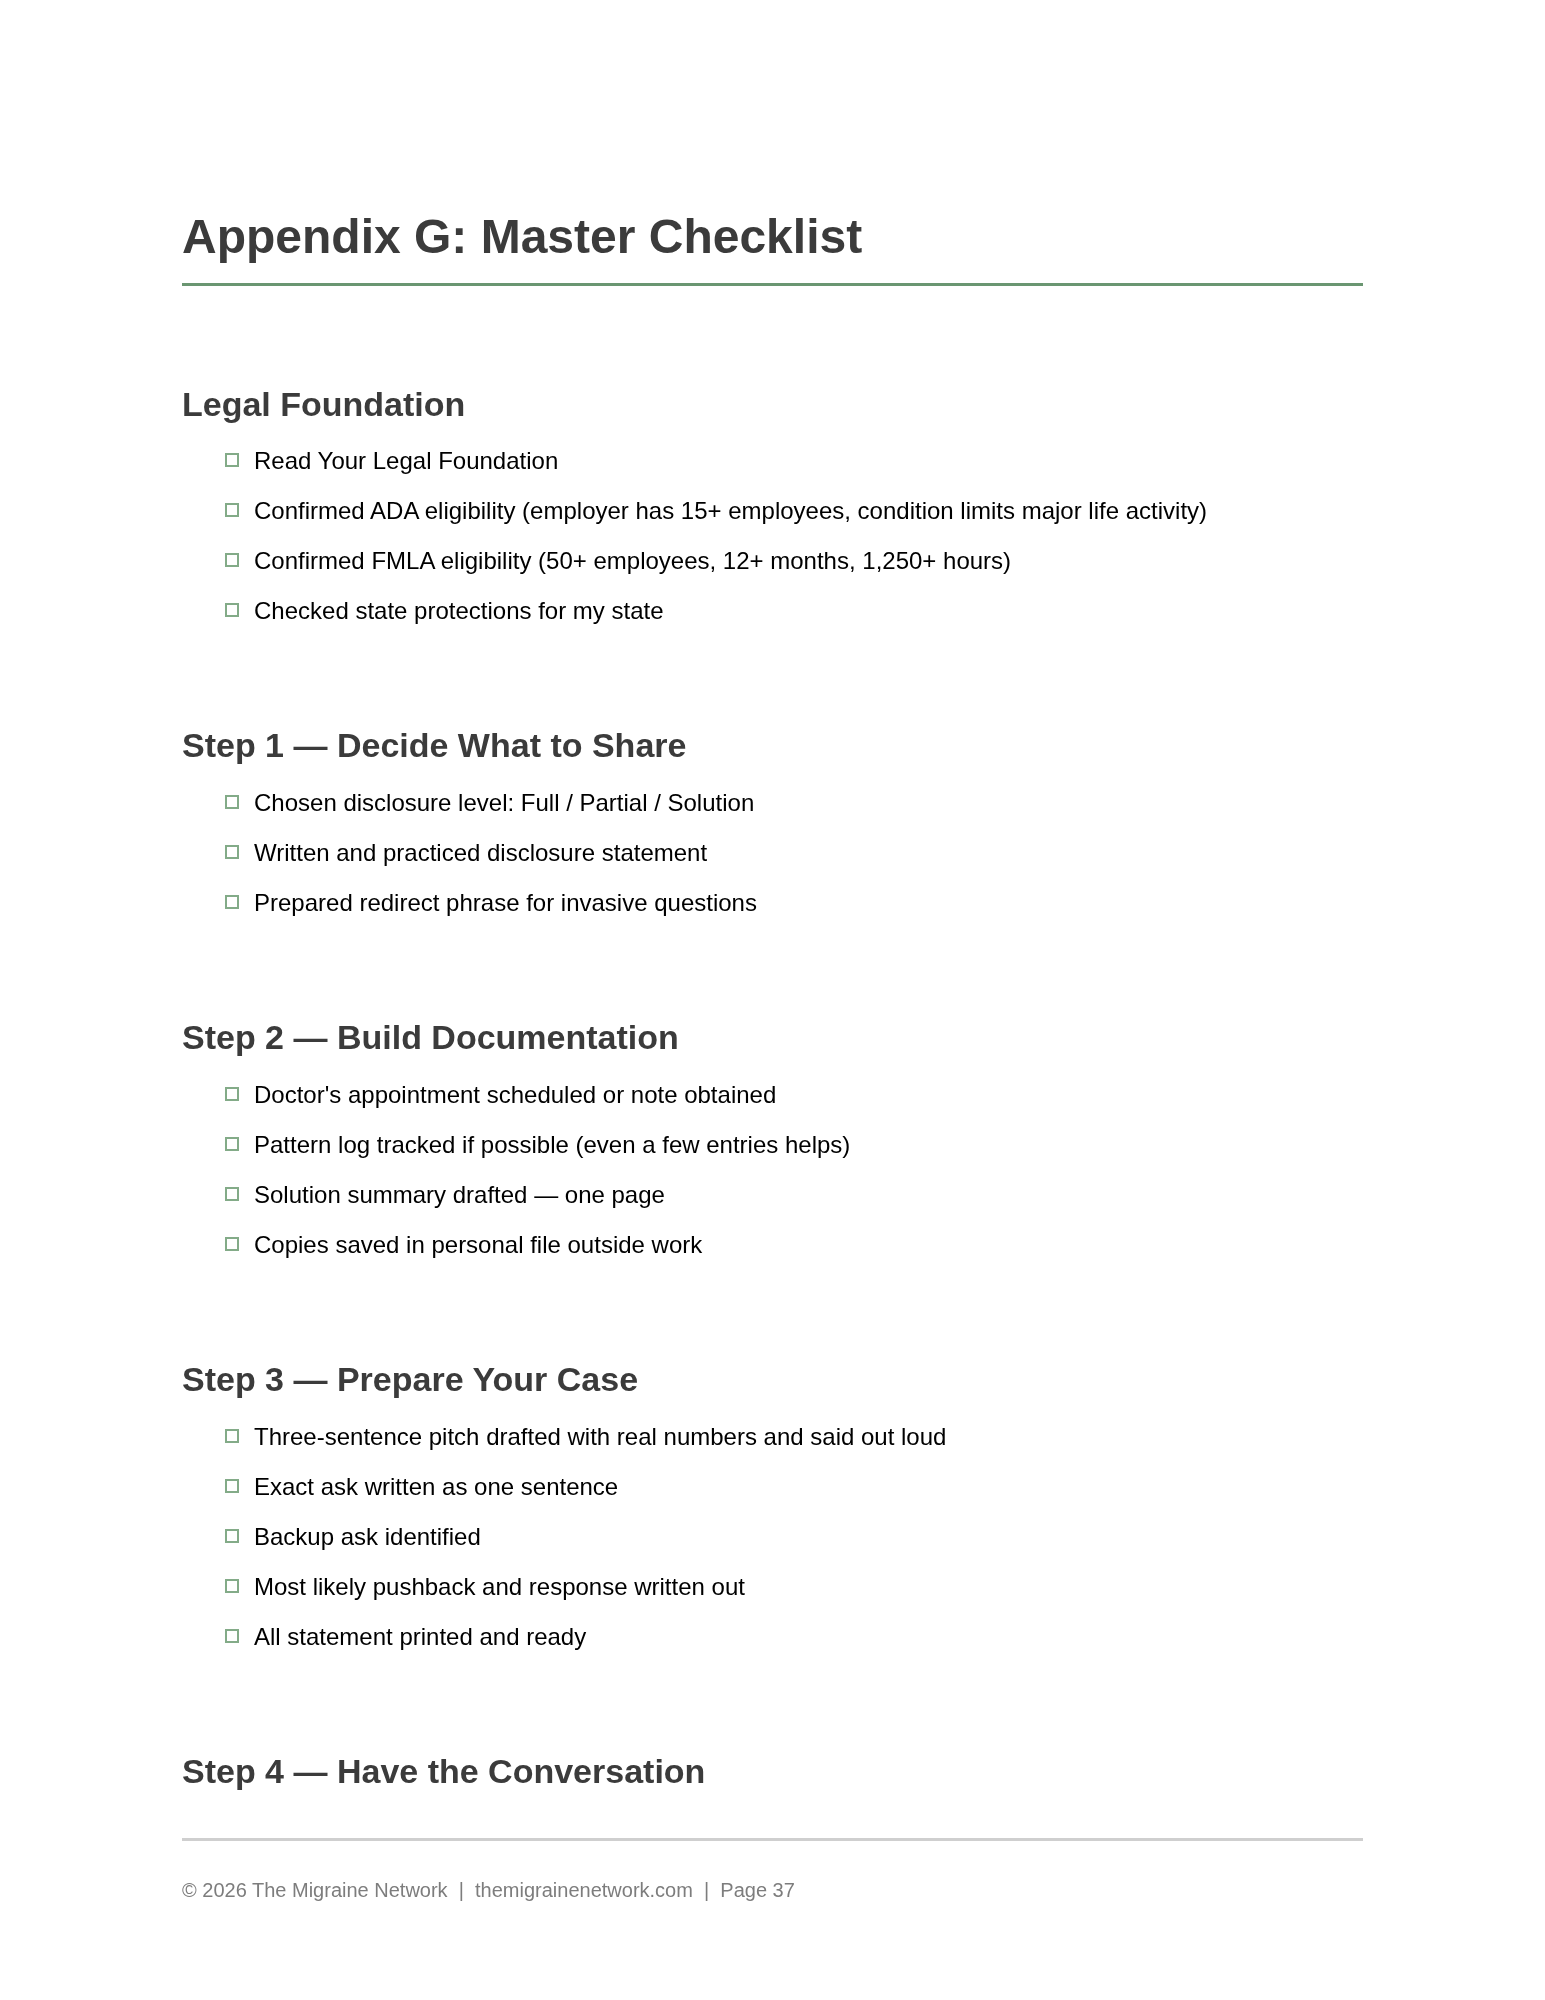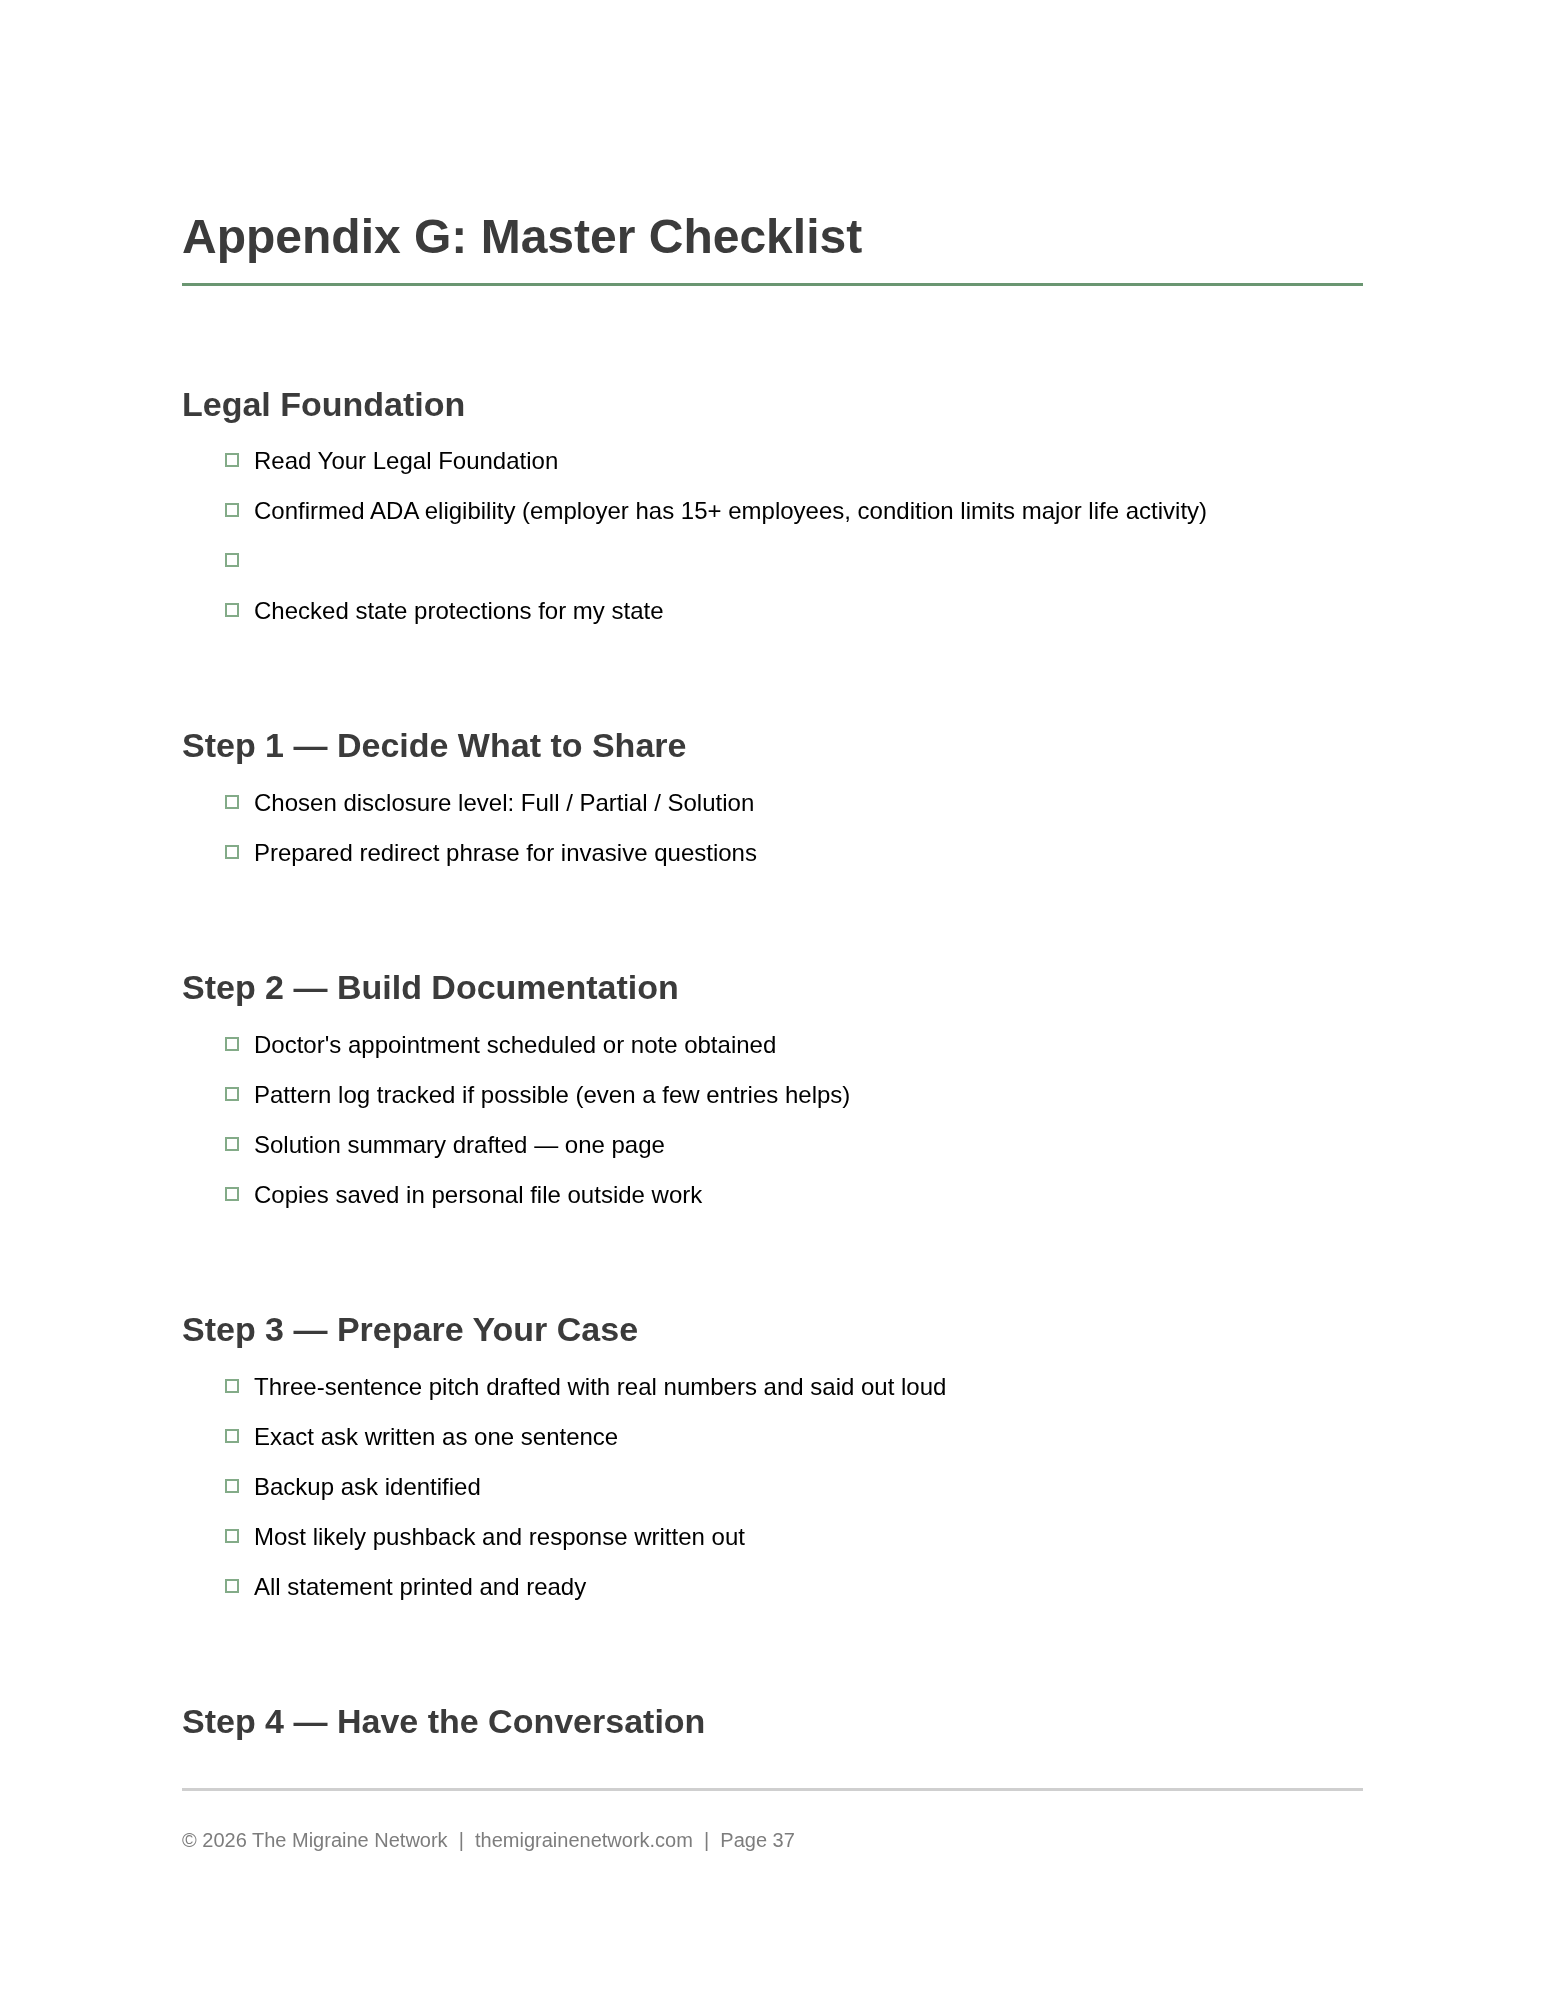--- a/index.html
+++ b/index.html
@@ -75,27 +75,28 @@
 
 <div class="page">
 
   <h1 class="doc-title">Appendix G: Master Checklist</h1>
   <div class="title-rule"></div>
 
   <section>
     <h2 class="section-heading">Legal Foundation</h2>
     <div class="item"><span class="checkbox"></span><span>Read Your Legal Foundation</span></div>
     <div class="item"><span class="checkbox"></span><span>Confirmed ADA eligibility (employer has 15+ employees, condition limits major life activity)</span></div>
-    <div class="item"><span class="checkbox"></span></div>
+    <div class="item"><span class="checkbox"></span><span>Confirmed FMLA eligibility (50+ employees, 12+ months, 1,250+ hours)</span></div>
     <div class="item"><span class="checkbox"></span><span>Checked state protections for my state</span></div>
   </section>
 
   <section>
     <h2 class="section-heading">Step 1 — Decide What to Share</h2>
     <div class="item"><span class="checkbox"></span><span>Chosen disclosure level: Full / Partial / Solution</span></div>
+    <div class="item"><span class="checkbox"></span><span>Written and practiced disclosure statement</span></div>
     <div class="item"><span class="checkbox"></span><span>Prepared redirect phrase for invasive questions</span></div>
   </section>
 
   <section>
     <h2 class="section-heading">Step 2 — Build Documentation</h2>
     <div class="item"><span class="checkbox"></span><span>Doctor's appointment scheduled or note obtained</span></div>
     <div class="item"><span class="checkbox"></span><span>Pattern log tracked if possible (even a few entries helps)</span></div>
     <div class="item"><span class="checkbox"></span><span>Solution summary drafted — one page</span></div>
     <div class="item"><span class="checkbox"></span><span>Copies saved in personal file outside work</span></div>
   </section>

